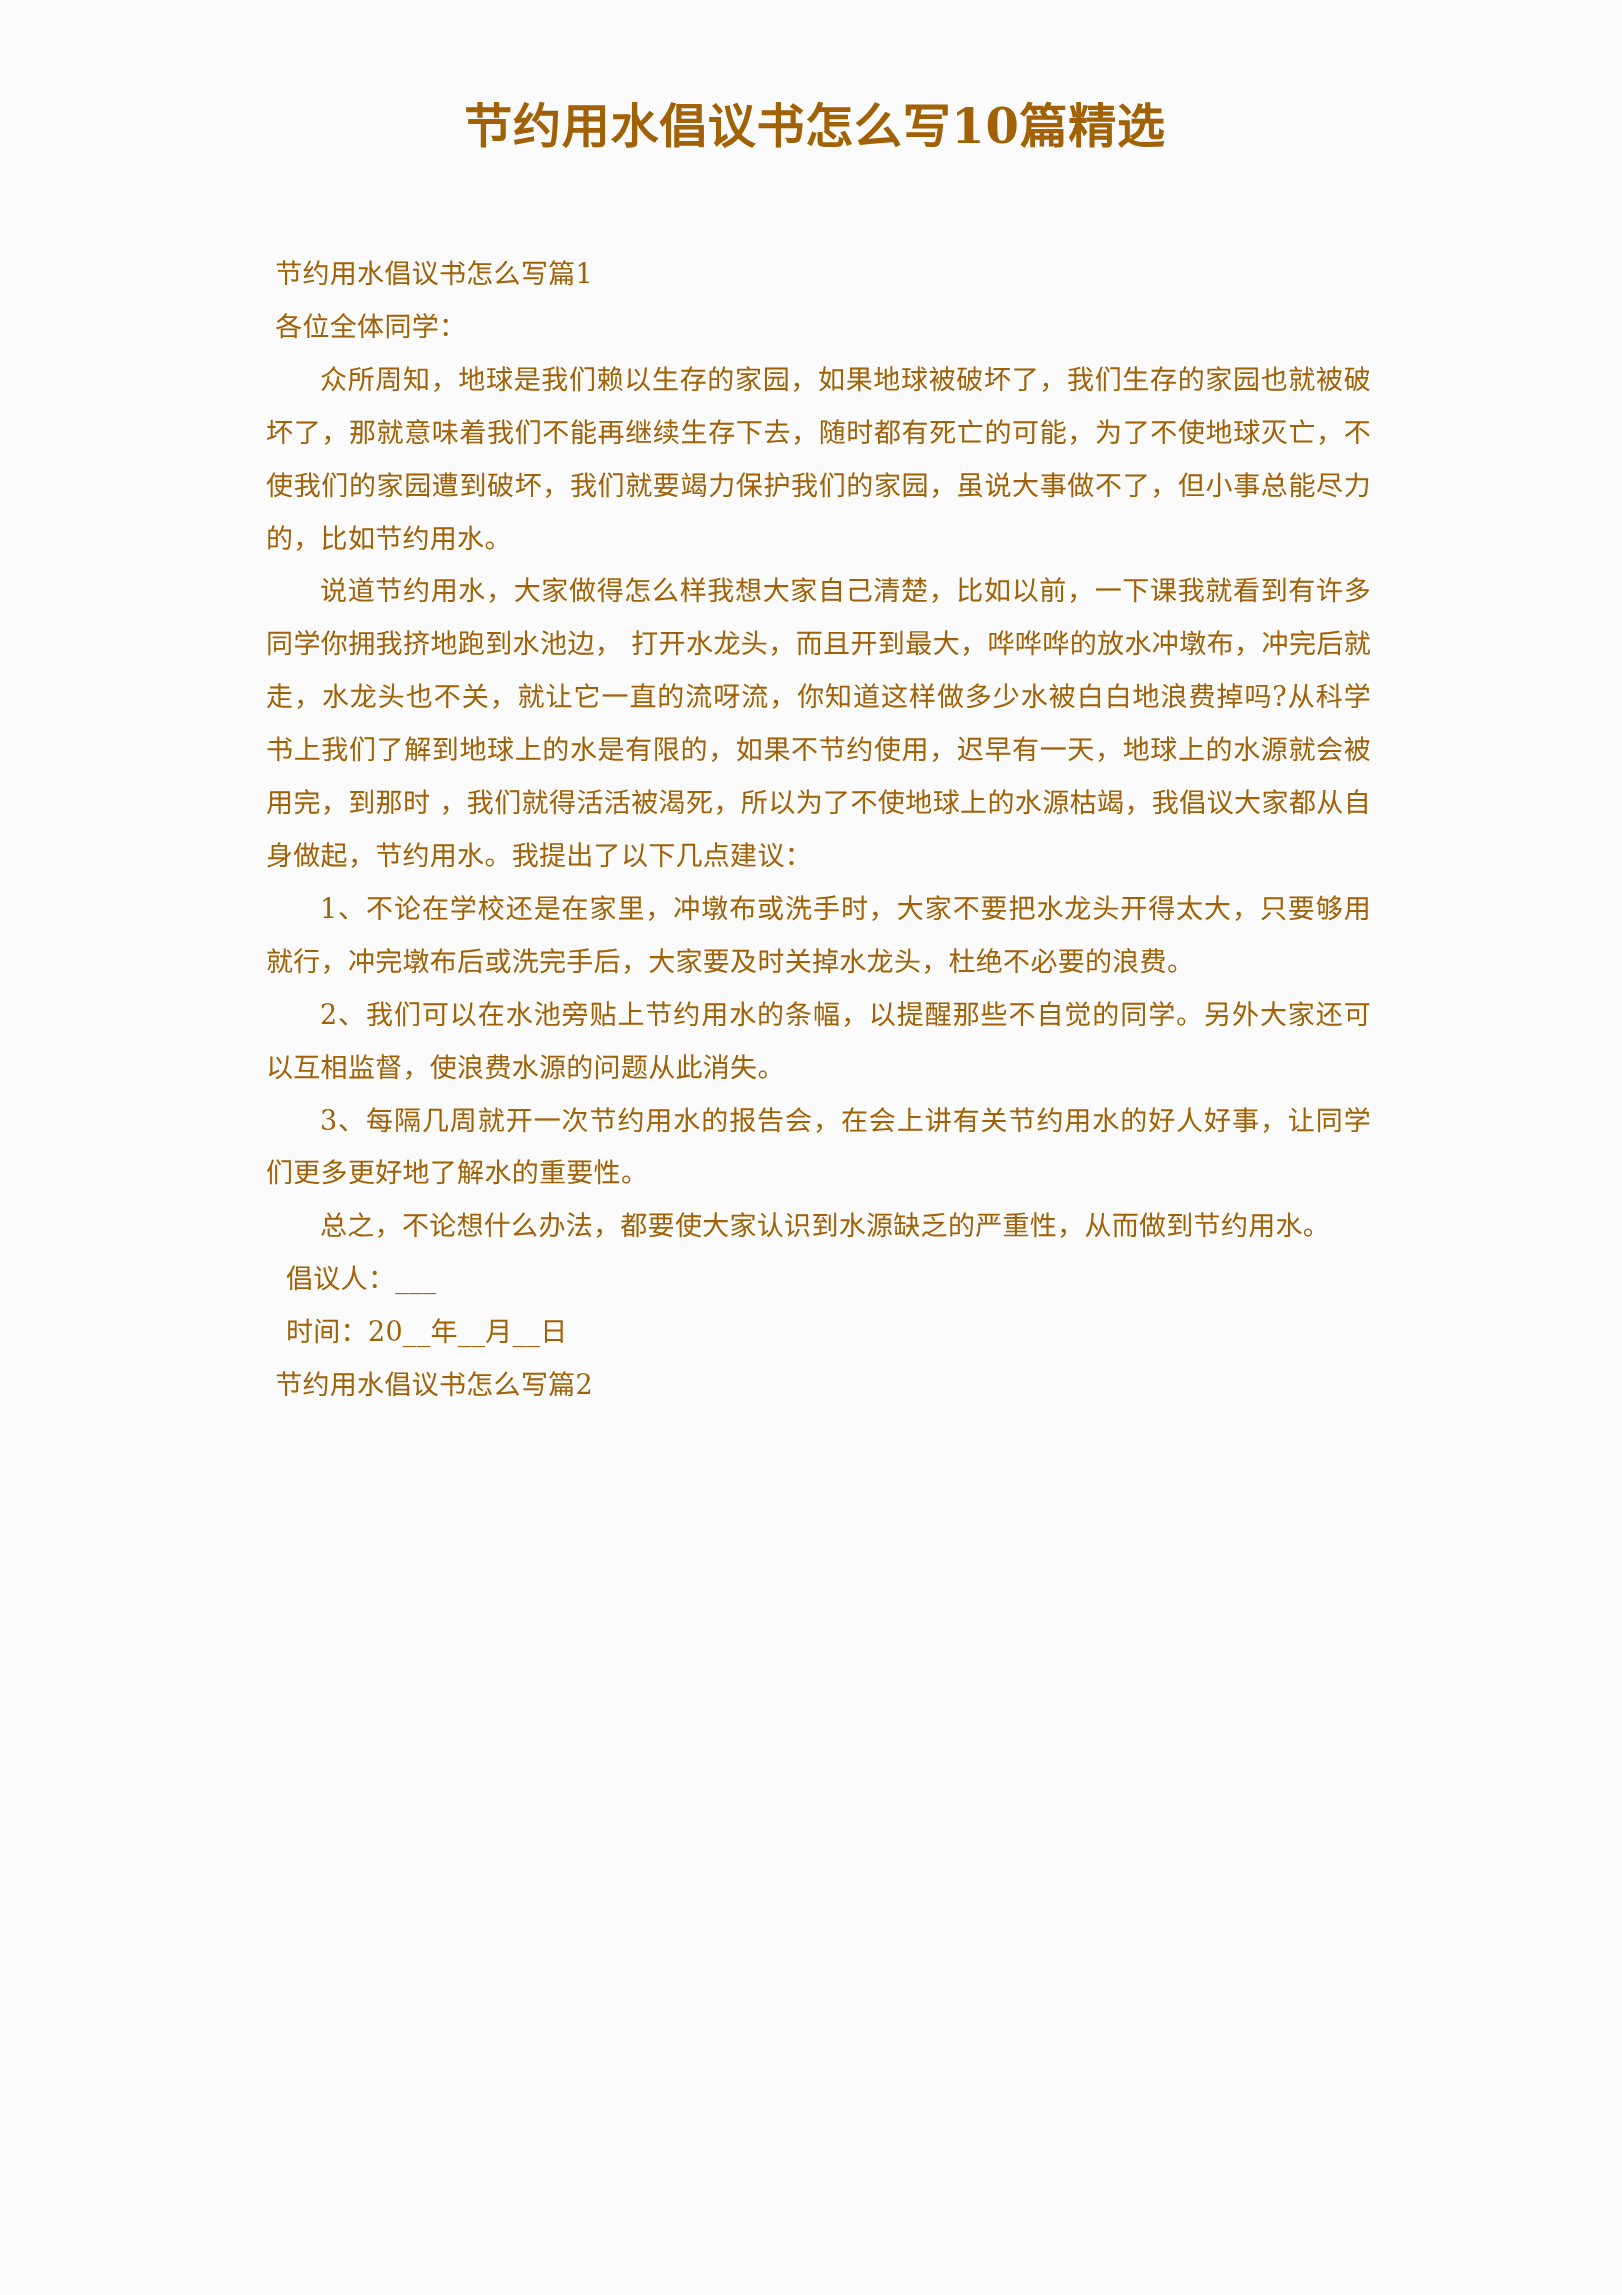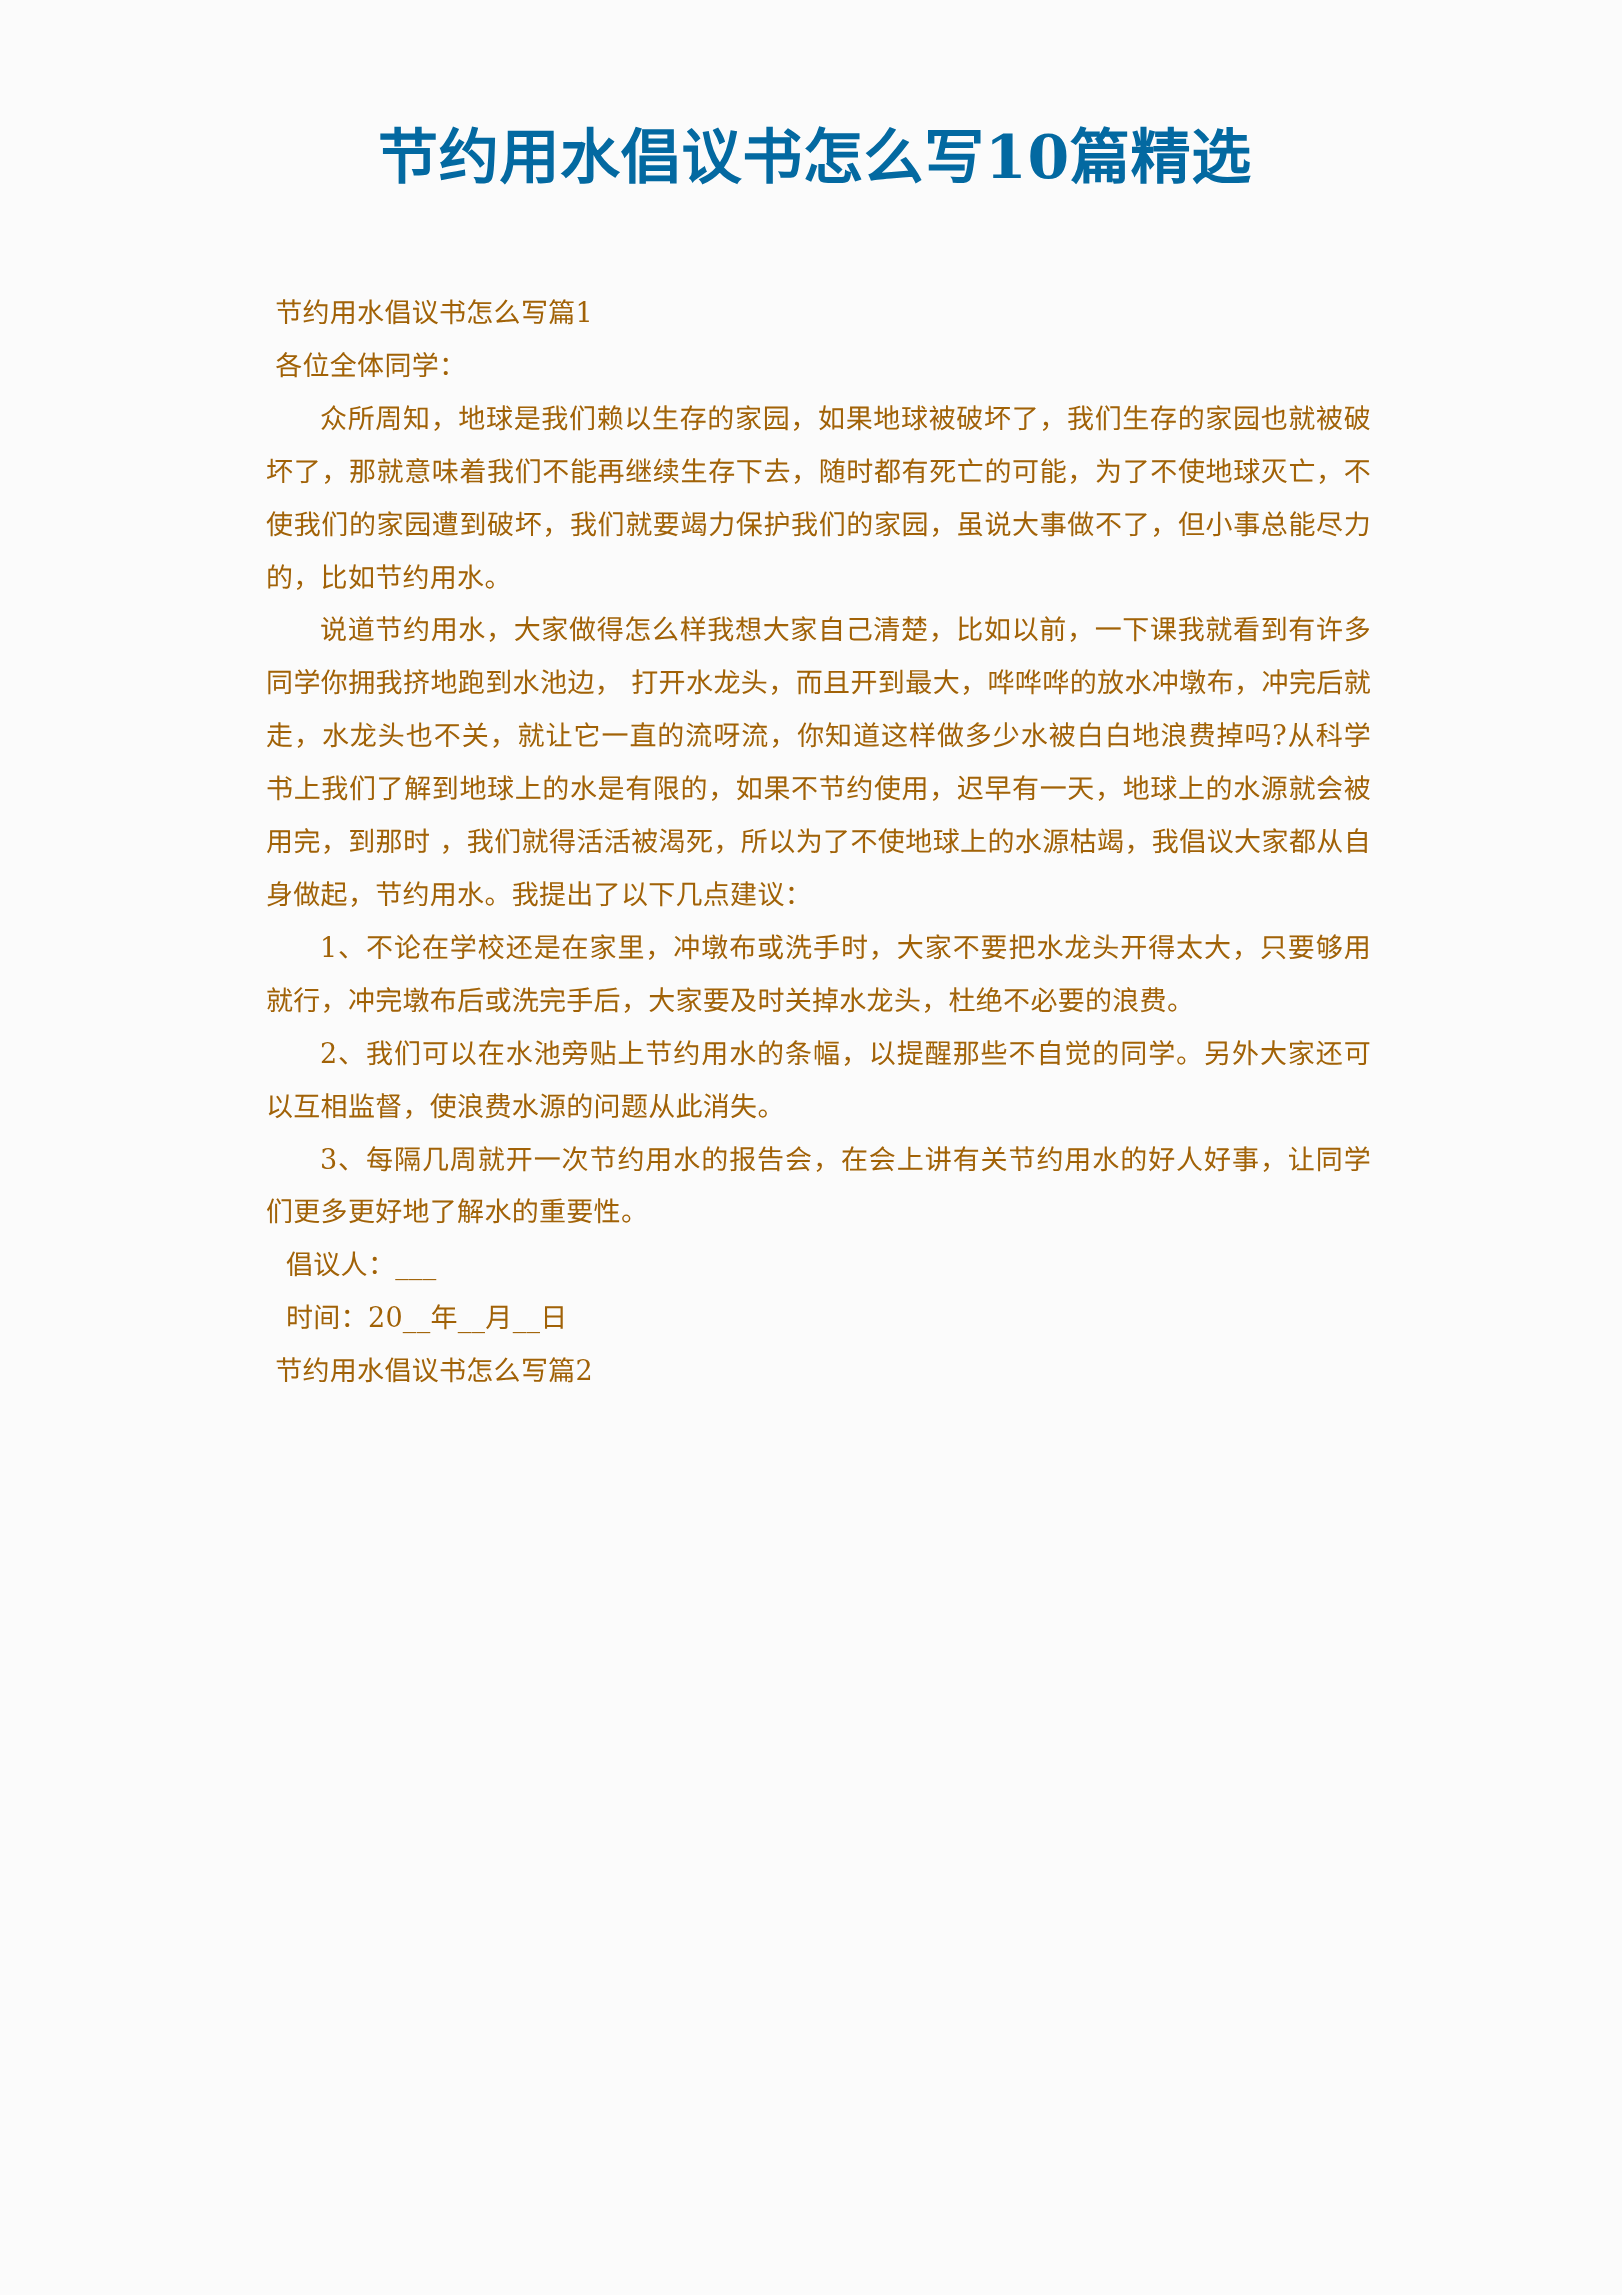--- a/index.html
+++ b/index.html
@@ -19,27 +19,27 @@
     box-sizing: border-box;
     overflow: hidden;
   }
   .doc-body {
     position: absolute;
     left: 259px;
     top: 0;
     width: 1112px;
   }
   .doc-title {
-    font-size: 60px;
+    font-size: 48px;
     line-height: 1.25;
     font-weight: bold;
     text-align: center;
-    color: #0369a1;
+    color: #a16207;
     margin: 0;
-    padding-top: 120px;
+    padding-top: 96px;
     letter-spacing: 0.7px;
     font-family: "DejaVu Serif", "Liberation Serif", serif;
   }
   .title-spacer {
     height: 92px;
   }
   .para {
     font-size: 27px;
     line-height: 1.96;
     color: #a16207;
@@ -72,20 +72,21 @@
     <div class="title-spacer"></div>
 
     <div id="blocks">
         <p class="para section-head">节约用水倡议书怎么写篇1</p>
         <p class="para section-head">各位全体同学：</p>
         <p class="para indent">众所周知，地球是我们赖以生存的家园，如果地球被破坏了，我们生存的家园也就被破坏了，那就意味着我们不能再继续生存下去，随时都有死亡的可能，为了不使地球灭亡，不使我们的家园遭到破坏，我们就要竭力保护我们的家园，虽说大事做不了，但小事总能尽力的，比如节约用水。</p>
         <p class="para indent">说道节约用水，大家做得怎么样我想大家自己清楚，比如以前，一下课我就看到有许多同学你拥我挤地跑到水池边， 打开水龙头，而且开到最大，哗哗哗的放水冲墩布，冲完后就走，水龙头也不关，就让它一直的流呀流，你知道这样做多少水被白白地浪费掉吗?从科学书上我们了解到地球上的水是有限的，如果不节约使用，迟早有一天，地球上的水源就会被用完，到那时 ，我们就得活活被渴死，所以为了不使地球上的水源枯竭，我倡议大家都从自身做起，节约用水。我提出了以下几点建议：</p>
         <p class="para indent">1、不论在学校还是在家里，冲墩布或洗手时，大家不要把水龙头开得太大，只要够用就行，冲完墩布后或洗完手后，大家要及时关掉水龙头，杜绝不必要的浪费。</p>
         <p class="para indent">2、我们可以在水池旁贴上节约用水的条幅，以提醒那些不自觉的同学。另外大家还可以互相监督，使浪费水源的问题从此消失。</p>
         <p class="para indent">3、每隔几周就开一次节约用水的报告会，在会上讲有关节约用水的好人好事，让同学们更多更好地了解水的重要性。</p>
+        <p class="para indent">总之，不论想什么办法，都要使大家认识到水源缺乏的严重性，从而做到节约用水。</p>
         <p class="para sig">倡议人：___</p>
         <p class="para sig">时间：20__年__月__日</p>
         <p class="para section-head">节约用水倡议书怎么写篇2</p>
       </div>
 
   </div>
 </div>
 
 
 </body></html>

